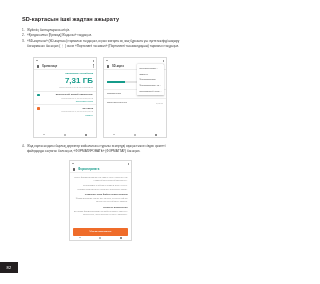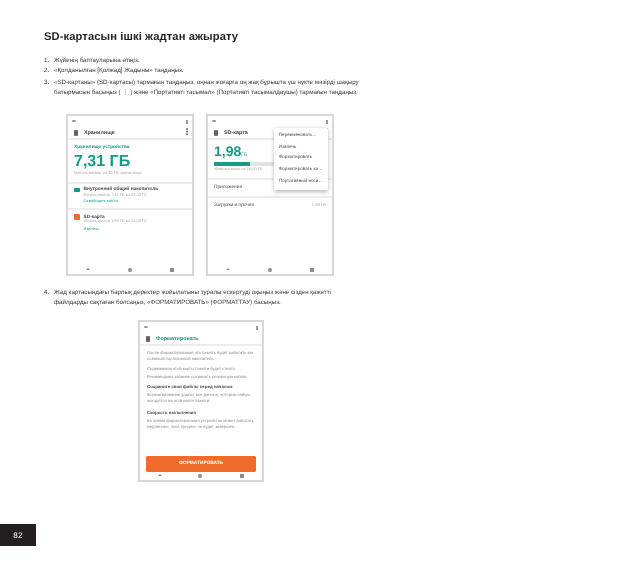--- a/index.html
+++ b/index.html
@@ -85,21 +85,21 @@
     left: 0.2px; top: 1.1px;
     width: 2.6px; height: 0.45px;
     background: #616161;
     box-shadow: 0 -0.9px 0 #616161, 0 0.9px 0 #616161;
   }
   .appbar-title { font-size: 2.7px; color: #444; font-weight: 600; white-space: nowrap; }
   .appbar-spacer { flex: 1; }
   .appbar-kebab { width: 0.7px; height: 0.7px; background: #7a7a7a; border-radius: 50%;
                   box-shadow: 0 1.3px 0 #7a7a7a, 0 2.6px 0 #7a7a7a; margin-top: -2.6px; }
 
-  .content { background: #ffffff; height: 100%; }
+  .content { background: #ffffff; height: 100%; text-align: right; }
 
   .sec-label {
     font-size: 2.4px; color: #159b8a; font-weight: 600;
     padding: 2.4px 3px 1.2px 3px;
   }
   .big-value {
     font-size: 8px; font-weight: 600; color: #159b8a;
     padding: 0 3px 0 3px; line-height: 1.1;
   }
   .sub-line {

